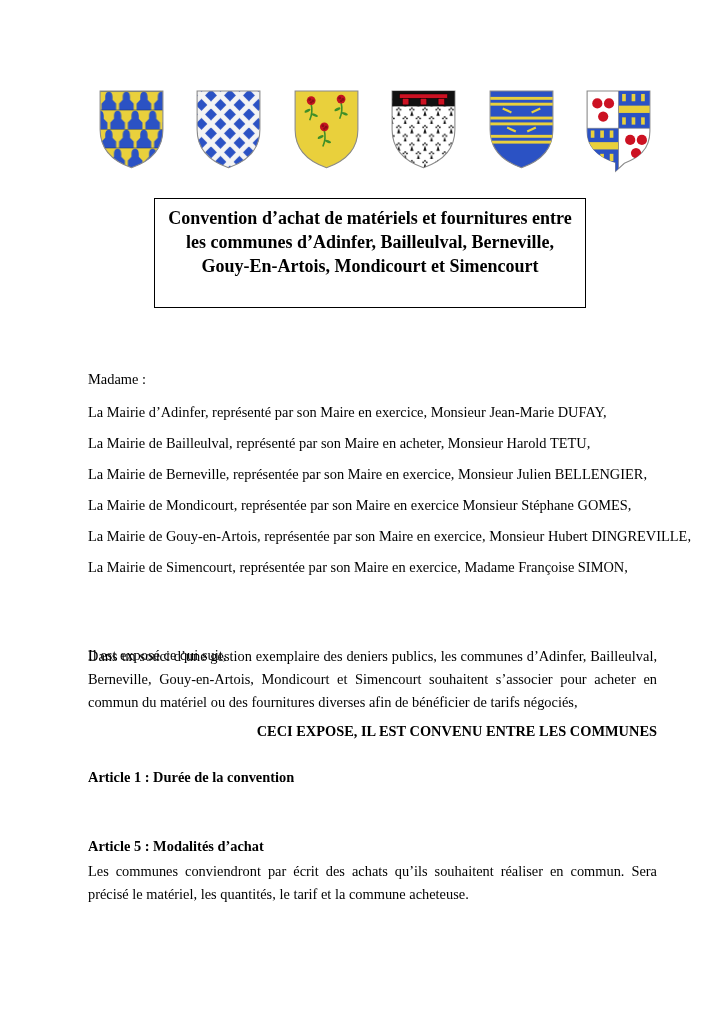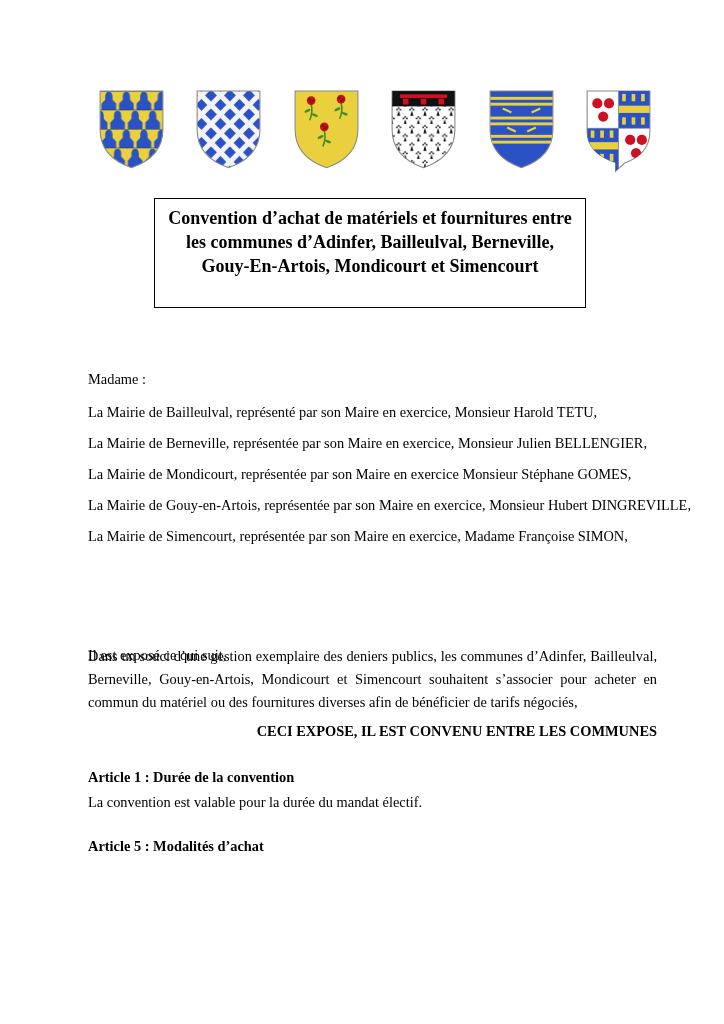--- a/index.html
+++ b/index.html
@@ -184,31 +184,32 @@
     </svg>
   </div>
 
   <div class="title-box">
     <span>Convention d’achat de matériels et fournitures entre les communes d’Adinfer, Bailleulval, Berneville, Gouy-En-Artois, Mondicourt et Simencourt</span>
   </div>
 
   <p class="tblock" style="top:356px;">Madame :</p>
 
   <div class="tblock parties" style="top:403px;">
-    <p>La Mairie de Bailleulval, représenté par son Maire en exercice, Monsieur Harold TETU,</p>
+    <p>La Mairie d’Adinfer, représenté par son Maire en exercice, Monsieur Jean-Marie DUFAY,</p>
+    <p>La Mairie de Bailleulval, représenté par son Maire en acheter, Monsieur Harold TETU,</p>
     <p>La Mairie de Berneville, représentée par son Maire en exercice, Monsieur Julien BELLENGIER,</p>
     <p>La Mairie de Mondicourt, représentée par son Maire en exercice Monsieur Stéphane GOMES,</p>
     <p>La Mairie de Gouy-en-Artois, représentée par son Maire en exercice, Monsieur Hubert DINGREVILLE,</p>
     <p>La Mairie de Simencourt, représentée par son Maire en exercice, Madame Françoise SIMON,</p>
   </div>
 
   <p class="tblock" style="top:609px;margin-top:37px;">Il est exposé ce qui suit,</p>
 
   <p class="tblock just" style="top:631px;">Dans un souci d’une gestion exemplaire des deniers publics, les communes d’Adinfer, Bailleulval, Berneville, Gouy-en-Artois, Mondicourt et Simencourt souhaitent s’associer pour acheter en commun du matériel ou des fournitures diverses afin de bénéficier de tarifs négociés,</p>
 
   <p class="tblock center-bold" style="top:708px;">CECI EXPOSE, IL EST CONVENU ENTRE LES COMMUNES</p>
 
   <p class="tblock art-head" style="top:754px;">Article 1 : Durée de la convention</p>
-  <p class="tblock" style="top:779px;">La convention est valable pour la durée du mandat électif.</p>
 
   <p class="tblock art-head" style="top:823px;">Article 5 : Modalités d’achat</p>
+  <p class="tblock just" style="top:846px;">Les communes conviendront par écrit des achats qu’ils souhaitent réaliser en commun. Sera précisé le matériel, les quantités, le tarif et la commune acheteuse.</p>
 
 </div>
 
 </body></html>

